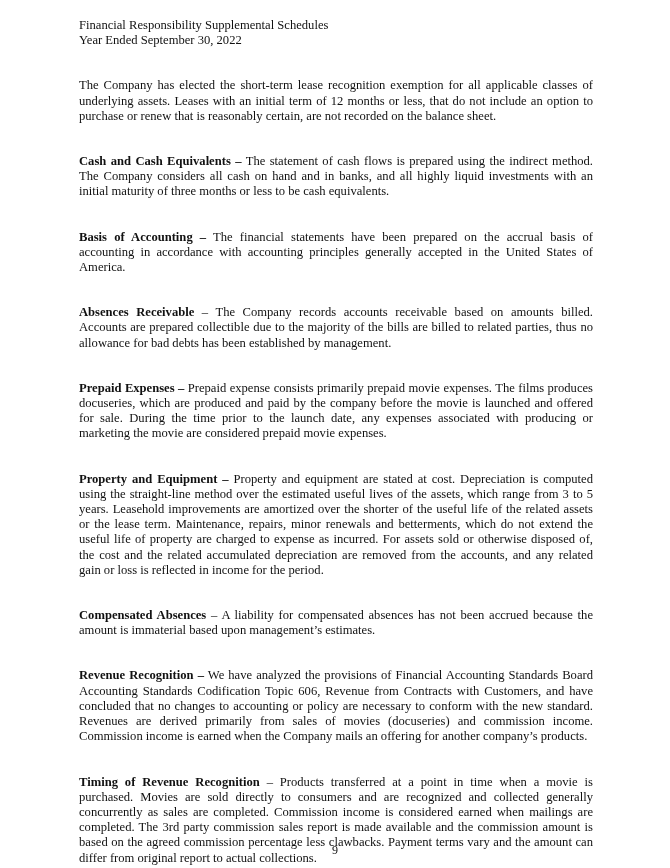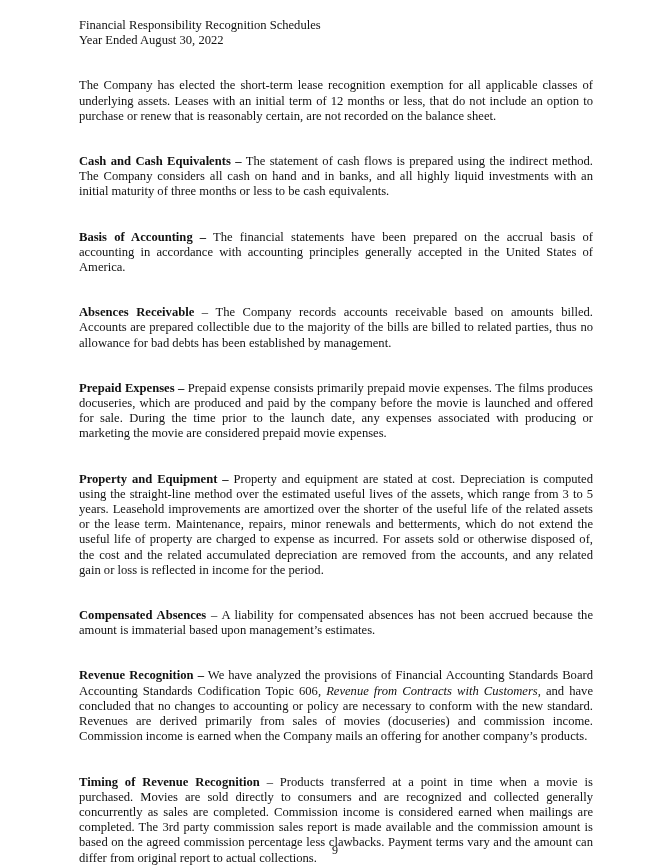--- a/index.html
+++ b/index.html
@@ -34,38 +34,38 @@
     }
     p {
       margin: 0;
       text-align: justify;
       text-align-last: left;
     }
     .para {
       margin-top: 30px;
     }
     .b { font-weight: bold; }
-    .i { font-style: italic; }
+    .i { }
     .page-number {
       position: absolute;
       top: 843px;
       left: 0;
       width: 670px;
       text-align: center;
       font-size: 12px;
     }
   </style>
 </head>
 <body>
 
 <div class="page">
 
   <div>
-    <span class="header-line">Financial Responsibility Recognition Schedules</span>
-    <span class="header-line">Year Ended August 30, 2022</span>
+    <span class="header-line">Financial Responsibility Supplemental Schedules</span>
+    <span class="header-line">Year Ended September 30, 2022</span>
   </div>
 
 
   <p class="para">
     <span>The Company has elected the short-term lease recognition exemption for all applicable classes of underlying assets. Leases with an initial term of 12 months or less, that do not include an option to purchase or renew that is reasonably certain, are not recorded on the balance sheet.</span>
   </p>
 
   <p class="para"><span class="b">Cash and Cash Equivalents –</span><span> The statement of cash flows is prepared using the indirect method. The Company considers all cash on hand and in banks, and all highly liquid investments with an initial maturity of three months or less to be cash equivalents.</span></p>
 
   <p class="para"><span class="b">Basis of Accounting –</span><span> The financial statements have been prepared on the accrual basis of accounting in accordance with accounting principles generally accepted in the United States of America.</span></p>

